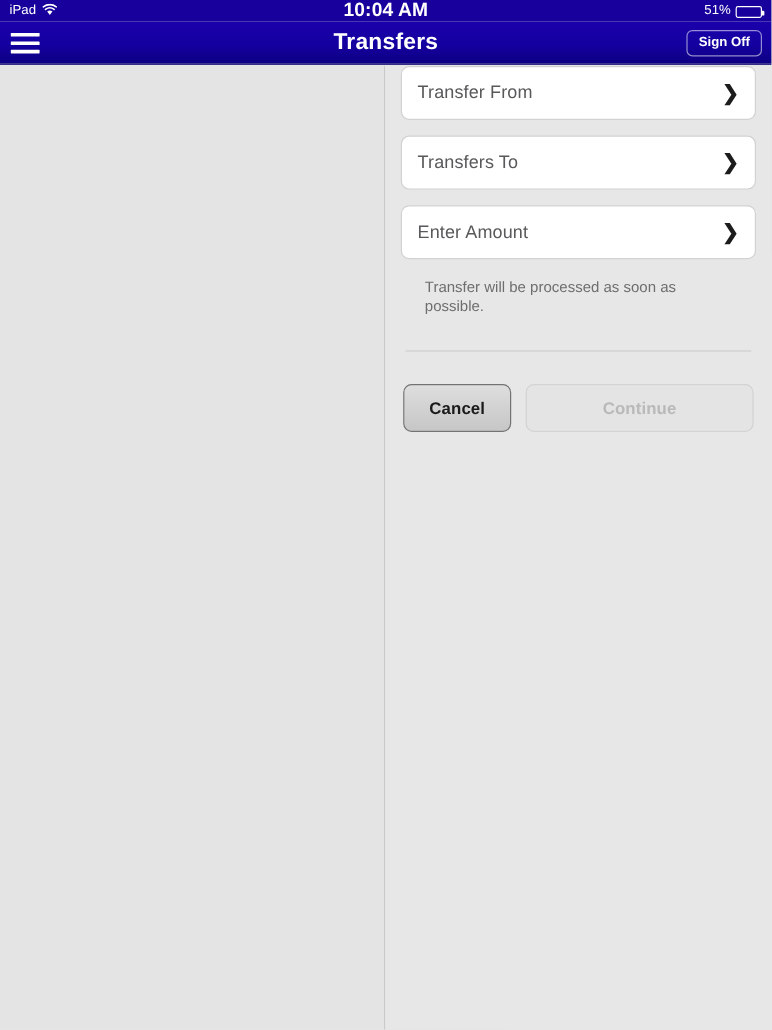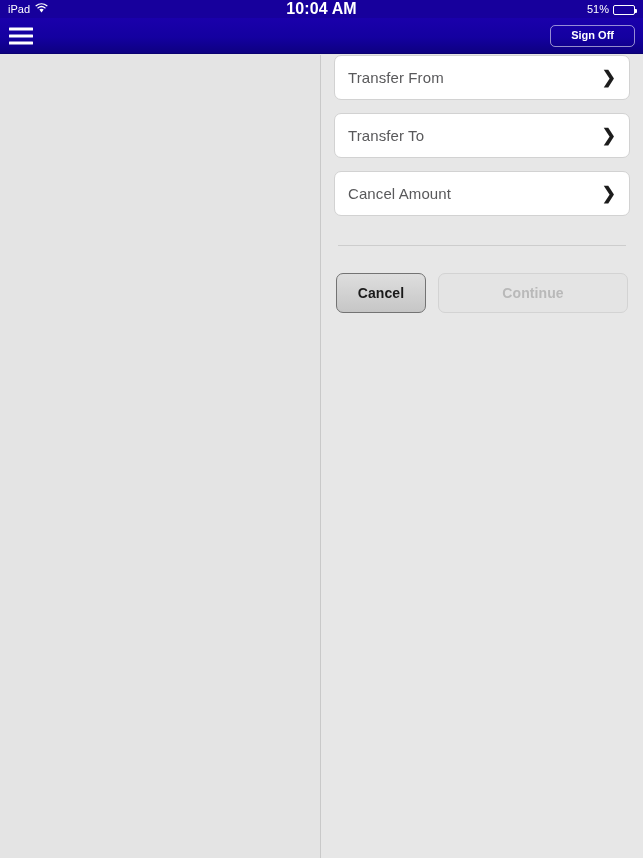--- a/index.html
+++ b/index.html
@@ -131,21 +131,21 @@
     right: 8px;
     top: 50%;
     transform: translateY(-50%);
     background: transparent;
     border: 1px solid rgba(255,255,255,0.55);
     border-radius: 5px;
     color: #ffffff;
     font-size: 11px;
     font-weight: bold;
     font-family: "Liberation Sans", sans-serif;
-    padding: 4px 20px 5px;
+    padding: 4px 9px 5px;
     cursor: pointer;
     line-height: 1;
   }
 
   
   .content {
     position: absolute;
     top: 55px; left: 0;
     width: 643px;
     height: 803px;
@@ -266,45 +266,47 @@
       </span>
     </div>
   </div>
 
   <div class="nav-bar">
     <div class="hamburger">
       <span></span>
       <span></span>
       <span></span>
     </div>
+    <div class="nav-title">Transfers</div>
     <button class="sign-off-btn">Sign Off</button>
   </div>
 
   <div class="content">
 
     <div class="master-panel"></div>
 
     <div class="detail-panel">
 
 
       <div class="field-card">
         <span class="field-label">Transfer From</span>
         <span class="chevron">❯</span>
       </div>
 
       <div class="field-card">
-        <span class="field-label">Transfer To</span>
+        <span class="field-label">Transfers To</span>
         <span class="chevron">❯</span>
       </div>
 
       <div class="field-card">
-        <span class="field-label">Cancel Amount</span>
+        <span class="field-label">Enter Amount</span>
         <span class="chevron">❯</span>
       </div>
 
+      <div class="helper-note">Transfer will be processed as soon as possible.</div>
 
       <div class="divider"></div>
 
       <div class="actions">
         <button class="btn btn-cancel">Cancel</button>
         <button class="btn btn-continue" disabled="">Continue</button>
       </div>
 
     </div>
   </div>

